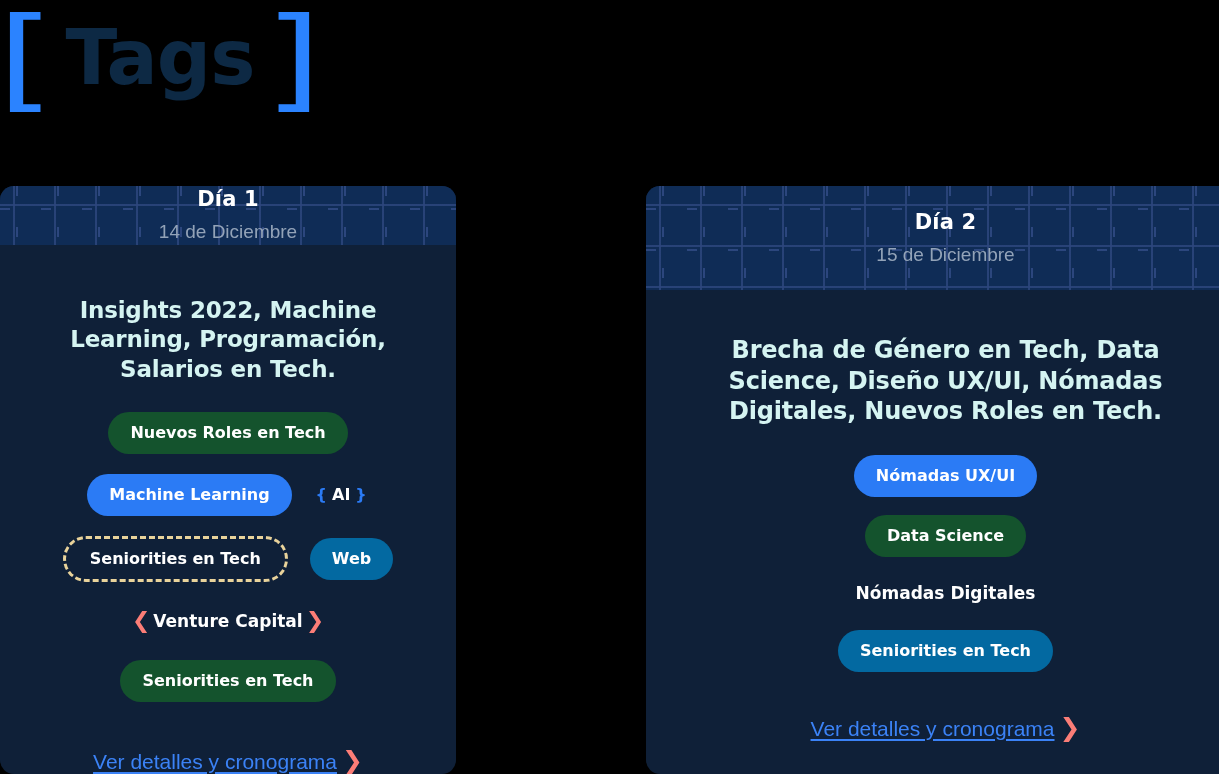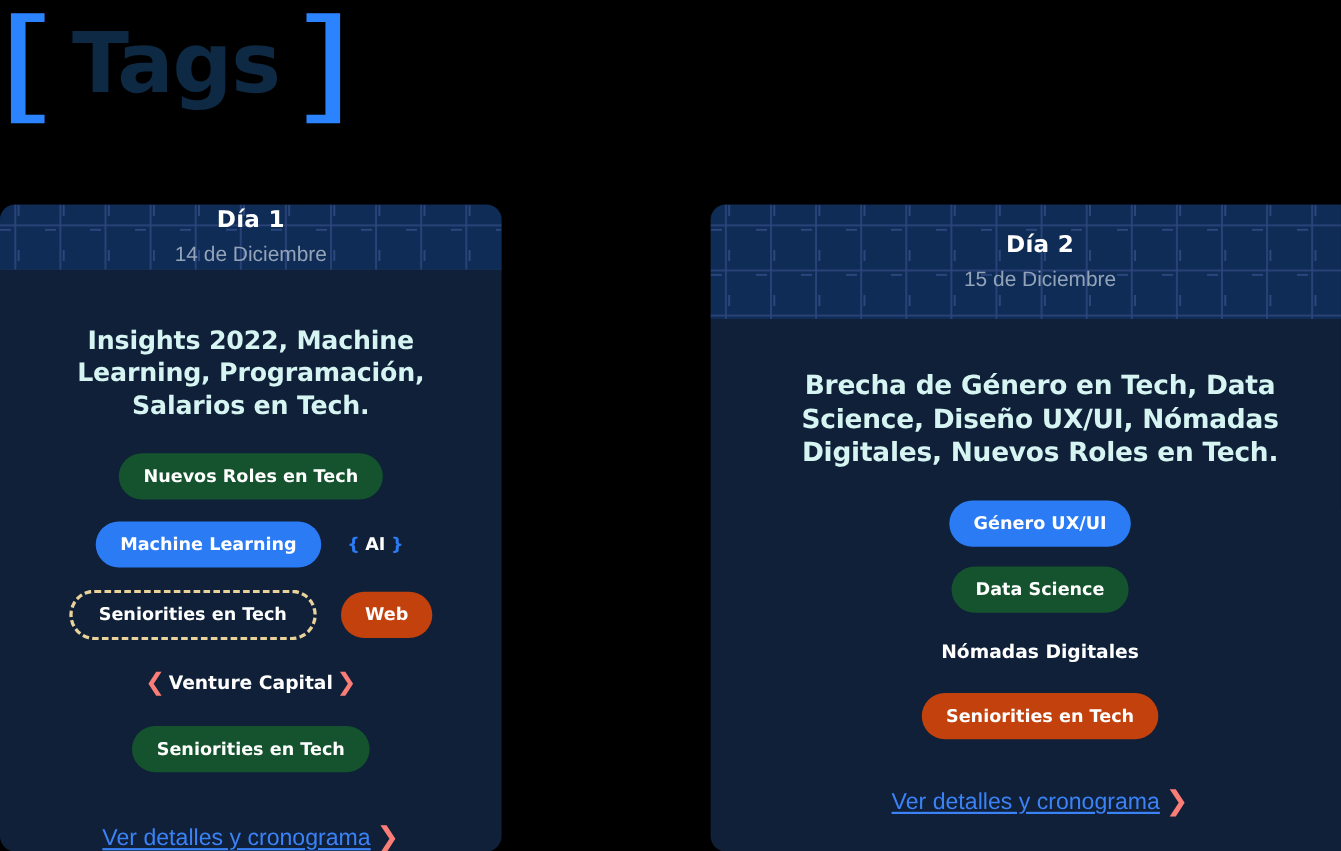--- a/index.html
+++ b/index.html
@@ -176,21 +176,21 @@
     justify-content: center;
     line-height: 1;
   }
   .tag.pill {
     border-radius: 999px;
     padding: 13px 22px;
     font-size: 16px;
   }
   .tag.teal    { background: #14532d; }
   .tag.blue    { background: #2b7bf5; }
-  .tag.salmon  { background: #c2410c; }
+  .tag.salmon  { background: #0369a1; }
   .tag.dashed  {
     border: 3px dashed #e9d39b;
     background: transparent;
     border-radius: 999px;
     padding: 12px 24px;
     font-size: 16px;
   }
   .tag.braces {
     background: transparent;
     font-size: 16px;
@@ -294,21 +294,21 @@
   <div class="card day2">
     <div class="card-header">
       <div class="card-header-inner">
         <div class="day-label">Día 2</div>
         <div class="day-date">15 de Diciembre</div>
       </div>
     </div>
     <div class="card-body">
       <div class="card-heading">Brecha de Género en Tech, Data Science, Diseño UX/UI, Nómadas Digitales, Nuevos Roles en Tech.</div>
       <div class="tag-cloud">
-          <span class="tag pill blue">Género UX/UI</span>
+          <span class="tag pill blue">Nómadas UX/UI</span>
           <span class="tag pill teal">Data Science</span>
           <span class="tag plain">Nómadas Digitales</span>
           <span class="tag pill salmon">Seniorities en Tech</span>
         </div>
       <a class="details-link">
         <span class="link-text">Ver detalles y cronograma</span>
         <span class="link-chev">❯</span>
       </a>
     </div>
   </div>

